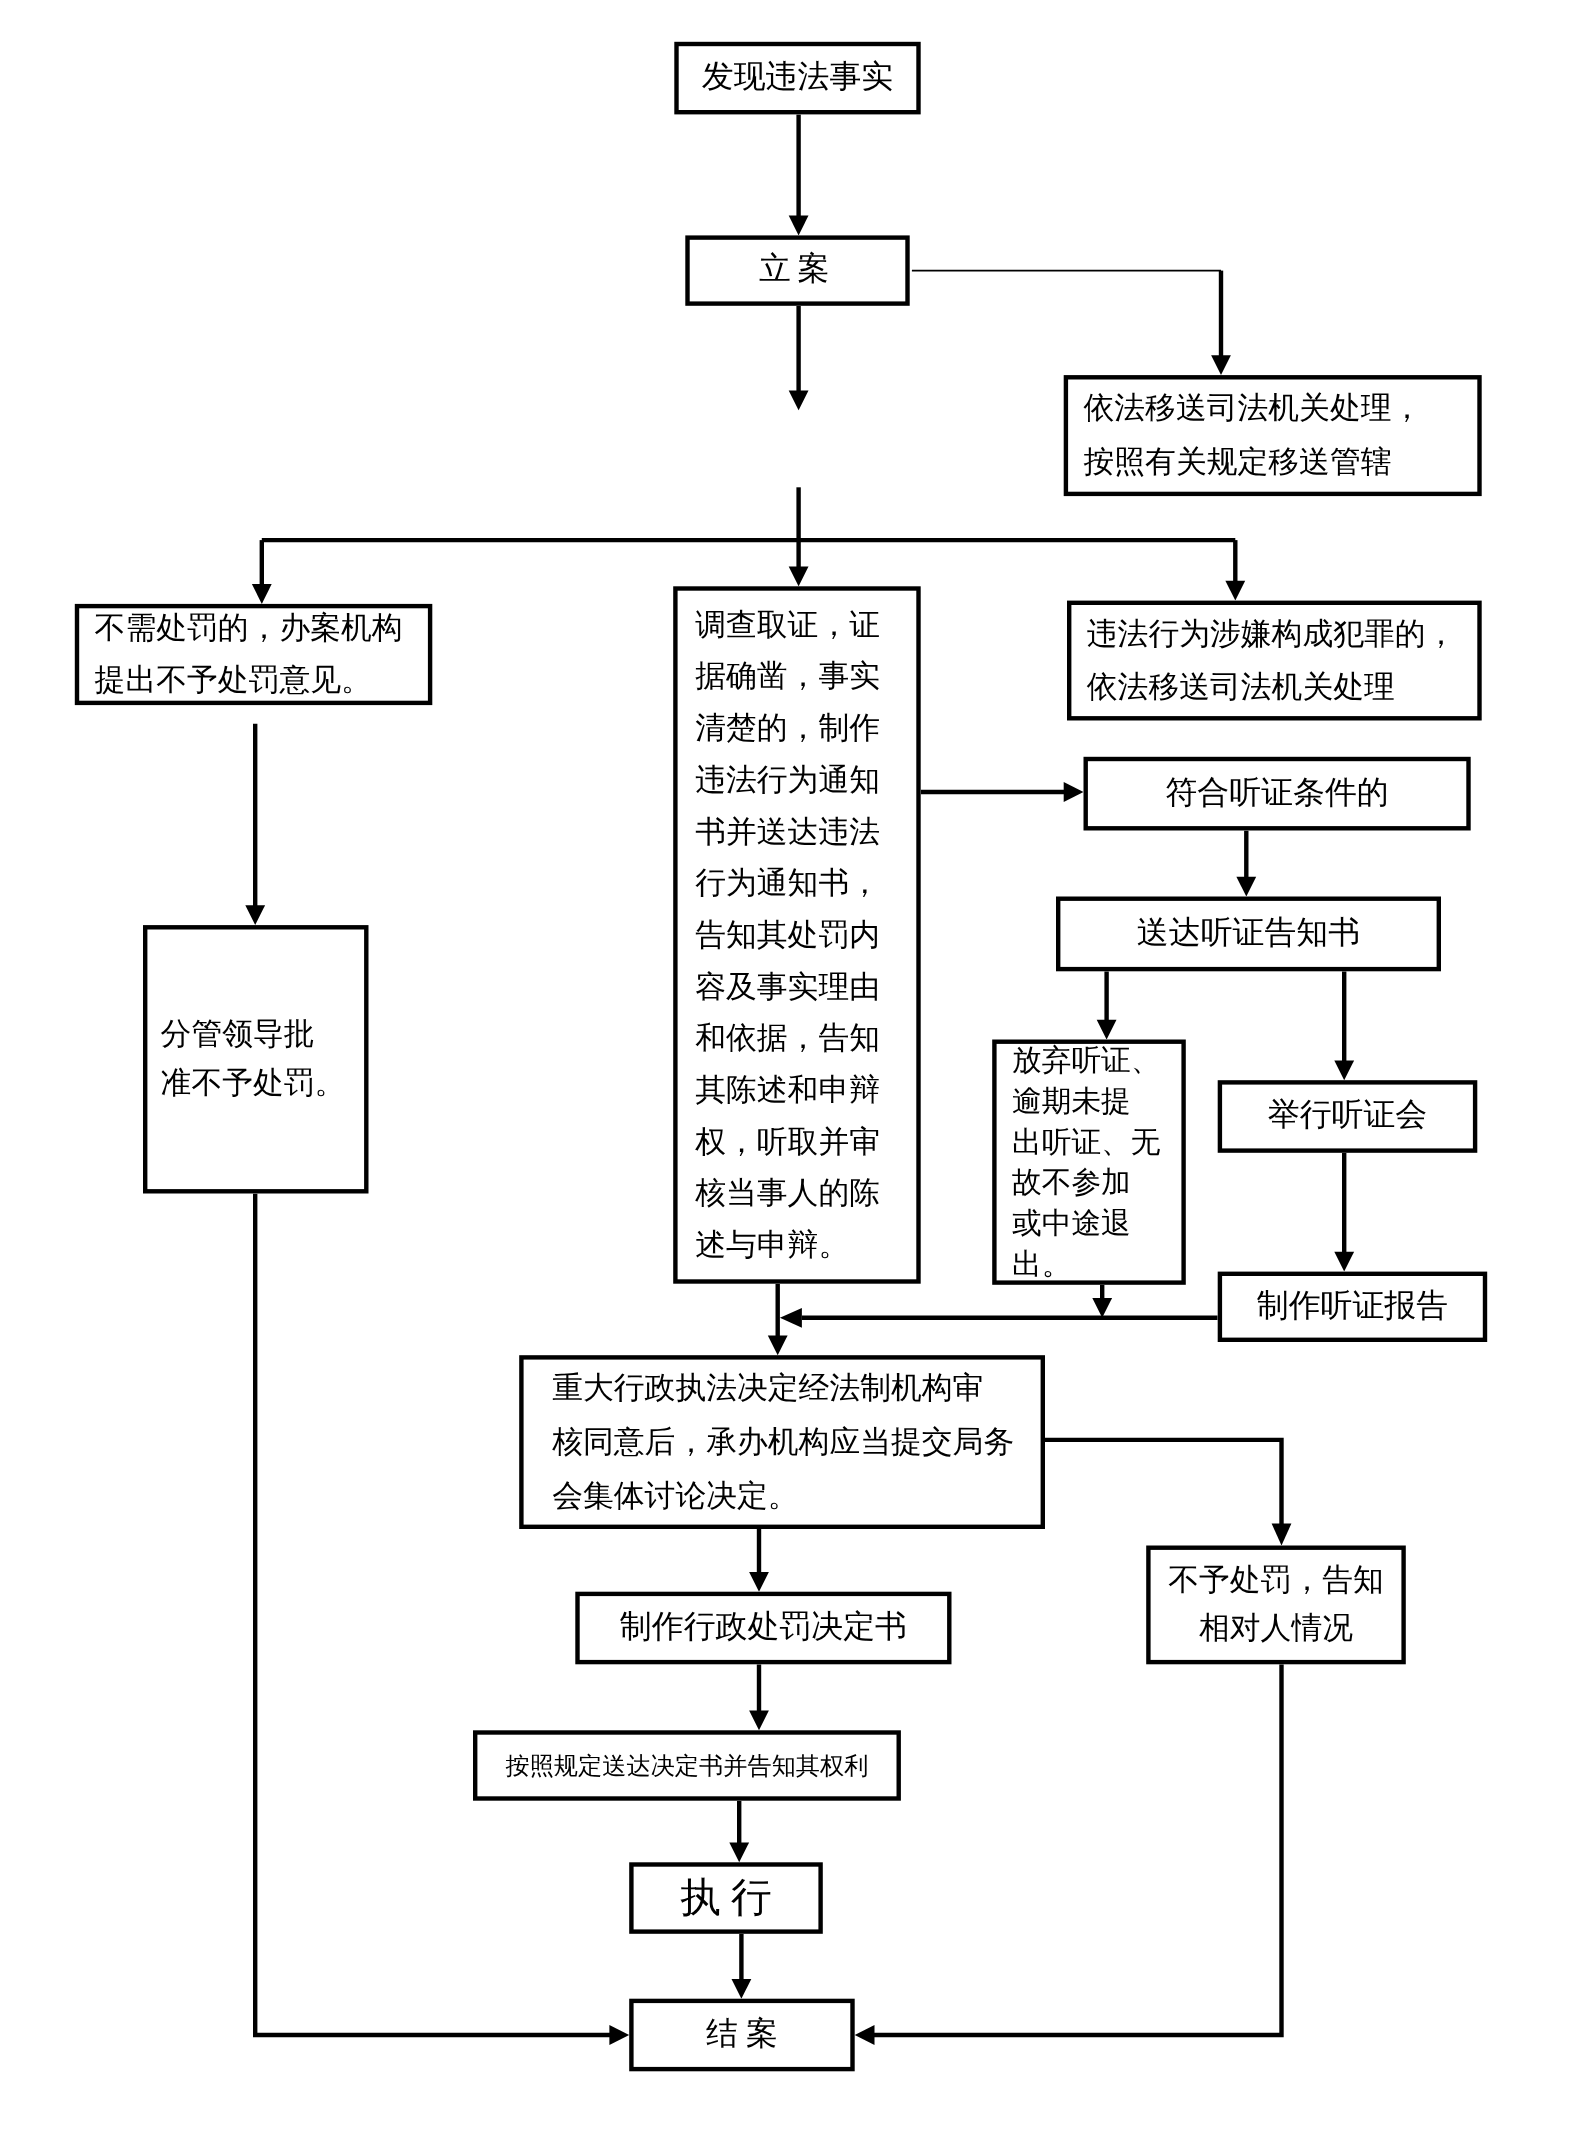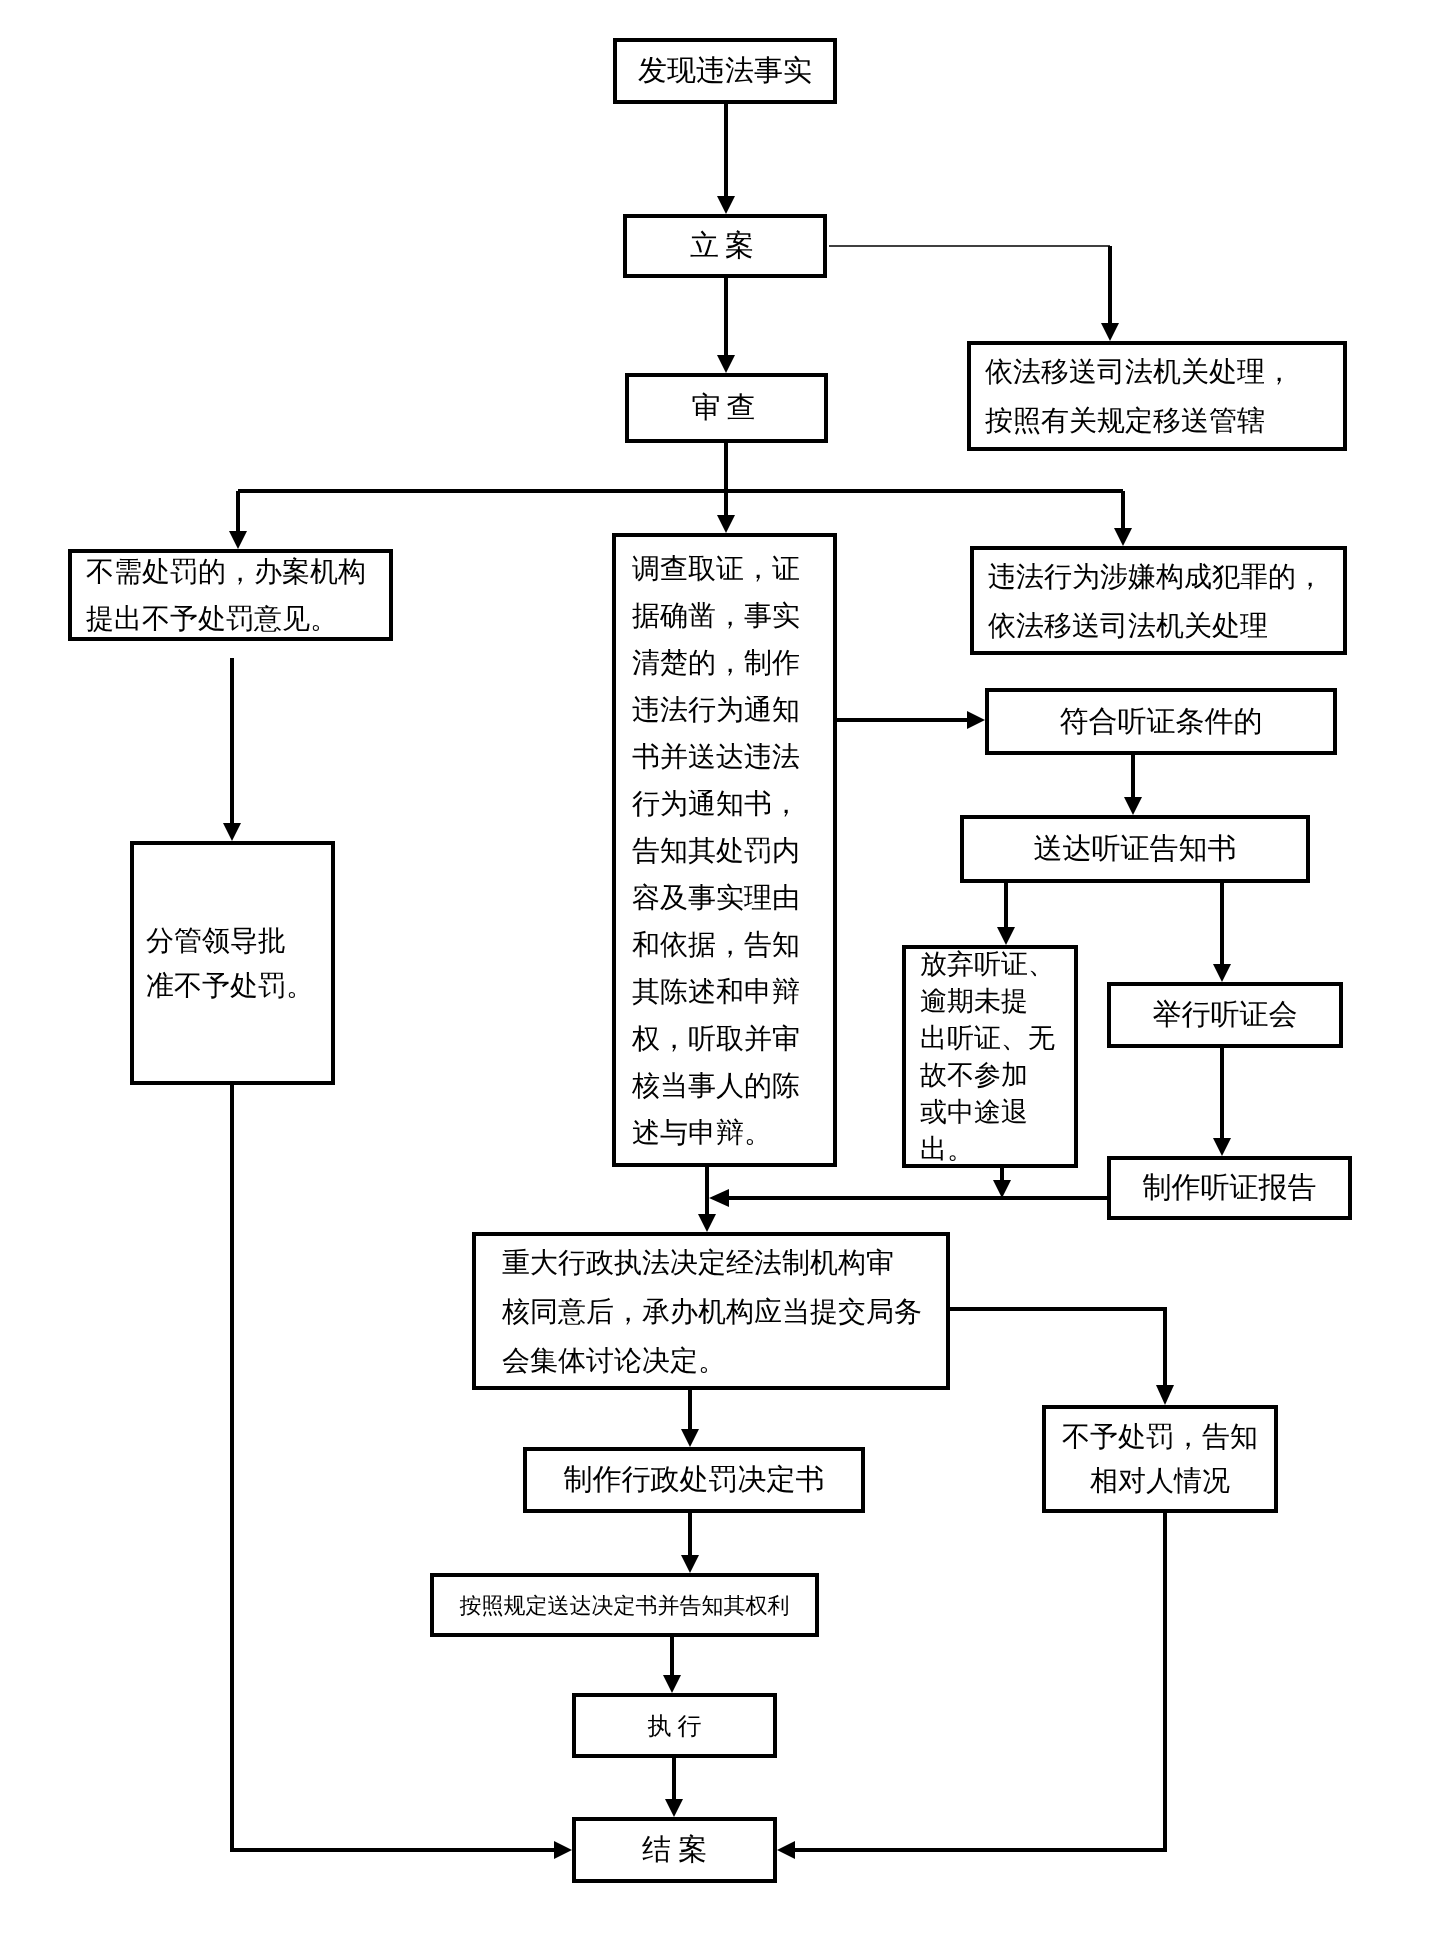--- a/index.html
+++ b/index.html
@@ -64,21 +64,21 @@
   .n-h{left:985px;top:688px;width:352px;height:67px;font-size:29px;}
   .n-i{left:960px;top:815px;width:350px;height:68px;font-size:29px;}
   .n-j{left:902px;top:945px;width:176px;height:223px;padding:0 14px;font-size:27px;line-height:37px;}
   .n-k{left:1107px;top:982px;width:236px;height:66px;font-size:29px;}
   .n-l{left:1107px;top:1156px;width:245px;height:64px;font-size:29px;}
   .n-m{left:130px;top:841px;width:205px;height:244px;padding:0 12px;line-height:45px;}
   .n-n{left:472px;top:1232px;width:478px;height:158px;padding:0 14px 0 26px;line-height:49px;}
   .n-o{left:1042px;top:1405px;width:236px;height:108px;line-height:44px;}
   .n-p{left:523px;top:1447px;width:342px;height:66px;font-size:29px;}
   .n-q{left:430px;top:1573px;width:389px;height:64px;font-size:22px;}
-  .n-r{left:572px;top:1693px;width:205px;height:65px;font-size:24px;}
+  .n-r{left:572px;top:1693px;width:176px;height:65px;font-size:37px;}
   .n-s{left:572px;top:1817px;width:205px;height:66px;font-size:29px;}
 </style>
 </head>
 <body>
 
 <div id="canvas">
 
   <svg id="connectors" viewBox="0 0 1437 1943" xmlns="http://www.w3.org/2000/svg">
 
     <path class="c" d="M726,104 V198"></path>
@@ -149,23 +149,20 @@
   </svg>
 
   <div class="node n-a center">
     <span class="txt">发现违法事实</span>
   </div>
 
   <div class="node n-b center">
     <span class="txt">立案</span>
   </div>
 
-  <div class="node n-c center">
-    <span class="txt">审查</span>
-  </div>
 
   <div class="node n-d leftal">
     <span class="txt">依法移送司法机关处理，
 按照有关规定移送管辖</span>
   </div>
 
   <div class="node n-e leftal">
     <span class="txt">不需处罚的，办案机构
 提出不予处罚意见。</span>
   </div>

